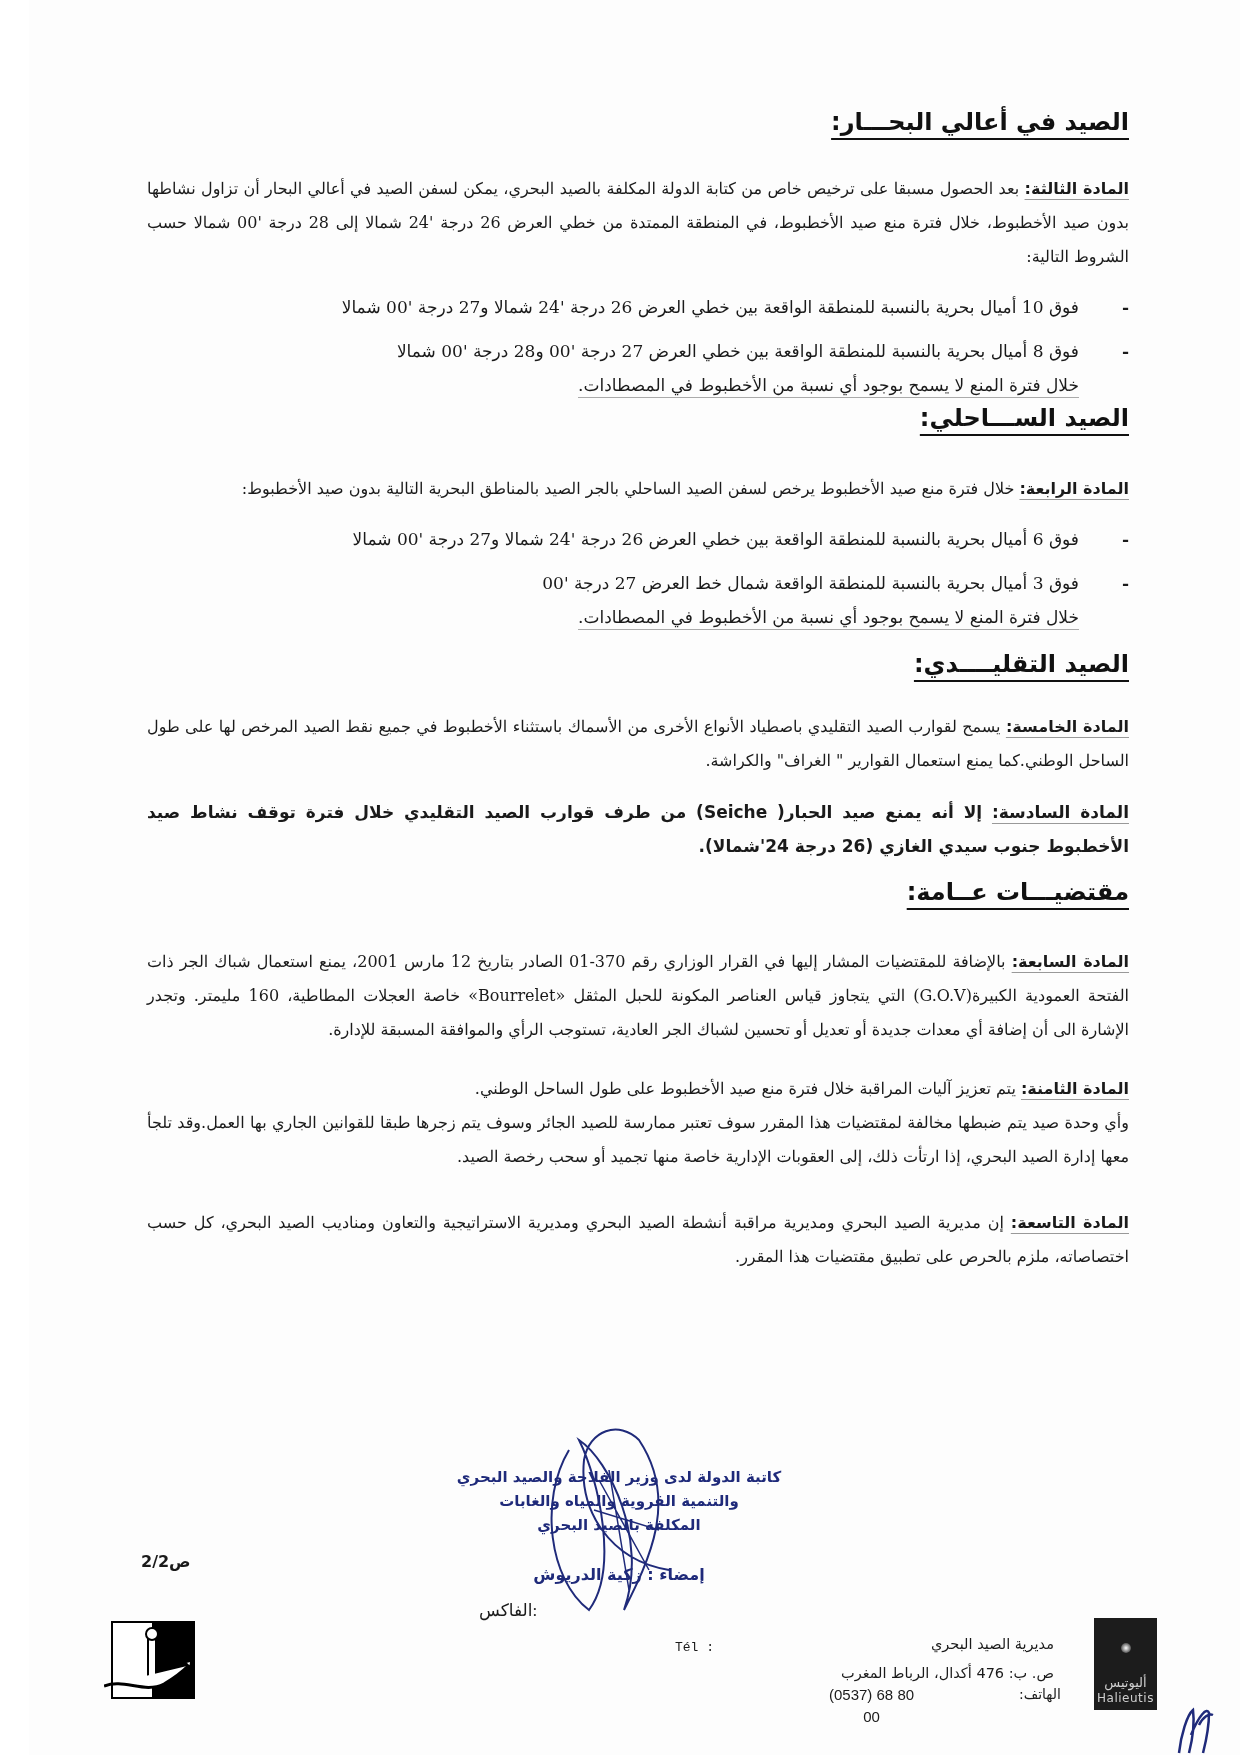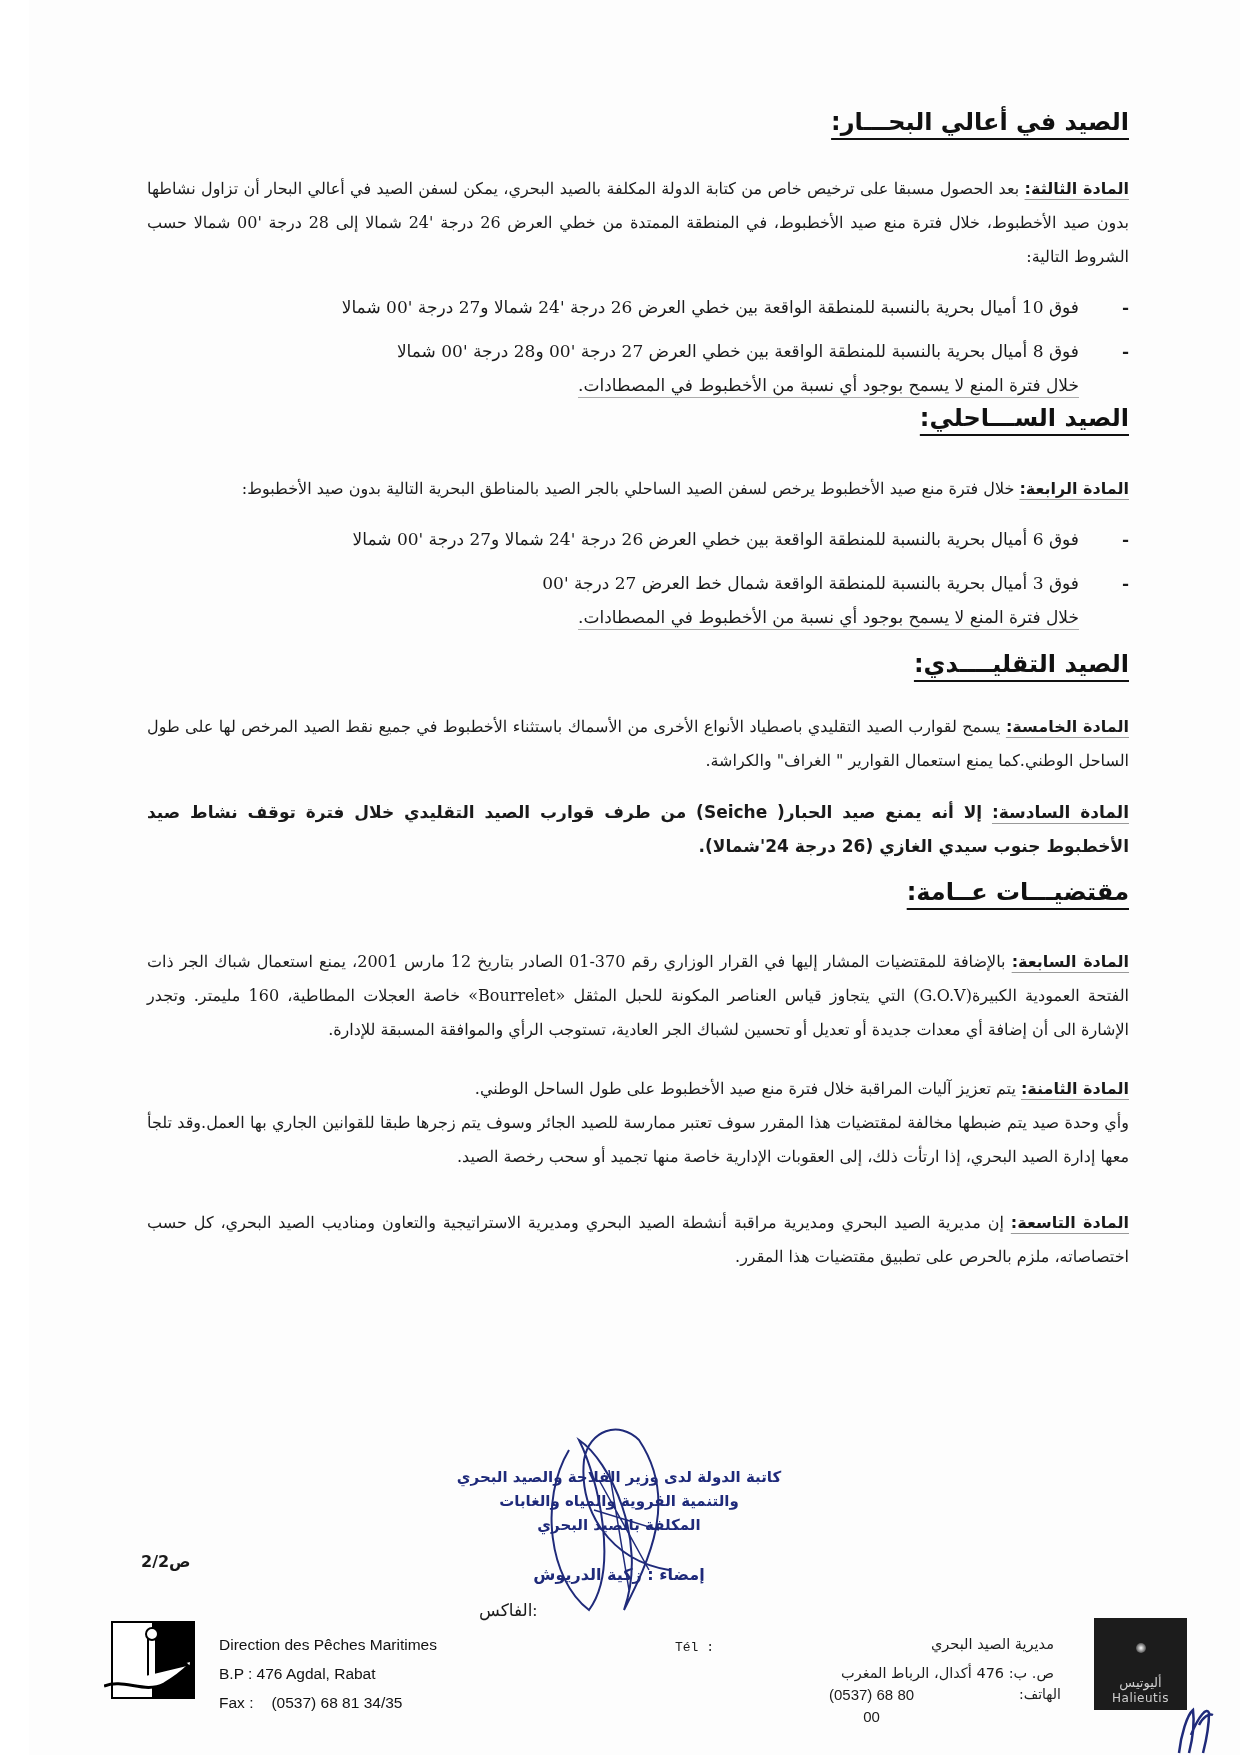--- a/index.html
+++ b/index.html
@@ -23,21 +23,21 @@
   .scribble { position: absolute; left: 500px; top: 1420px; width: 170px; height: 200px; pointer-events: none; }
   .page-number { position: absolute; left: 112px; top: 1552px; font-family: "DejaVu Sans", sans-serif; font-weight: bold; font-size: 16px; }
   .footer-left { position: absolute; left: 190px; top: 1630px; font-family: "Liberation Sans", sans-serif; font-size: 15.5px; line-height: 29px; color: #111; }
   .footer-left .fax-num { margin-left: 18px; }
   .fax-ar { position: absolute; left: 450px; top: 1600px; font-family: Liberation Serif, serif; font-size: 17px; }
   .tel-fr { position: absolute; left: 646px; top: 1640px; font-family: Liberation Mono, monospace; font-size: 13px; }
   .footer-right { position: absolute; right: 215px; top: 1630px; font-family: "DejaVu Sans", sans-serif; font-size: 14.5px; line-height: 29px; text-align: right; direction: rtl; }
   .tel-num { position: absolute; left: 800px; top: 1684px; font-family: "Liberation Sans", sans-serif; font-size: 15px; line-height: 22px; text-align: center; }
   .tel-ar { position: absolute; left: 990px; top: 1686px; font-family: "DejaVu Sans", sans-serif; font-size: 14px; direction: rtl; }
   .logo-left { position: absolute; left: 75px; top: 1620px; width: 92px; height: 80px; }
-  .logo-right { position: absolute; left: 1065px; top: 1618px; width: 93px; height: 92px; background: #1c1c1c; color: #cfcfcf;
+  .logo-right { position: absolute; left: 1065px; top: 1618px; width: 63px; height: 92px; background: #1c1c1c; color: #cfcfcf;
                 display: flex; flex-direction: column; align-items: center; justify-content: flex-end; padding-bottom: 4px; box-sizing: border-box; }
   .logo-right .glow { width: 10px; height: 10px; border-radius: 50%; background: radial-gradient(#ffffff, #555 70%, transparent); margin-bottom: 22px; }
   .logo-right .ar { font-family: "DejaVu Sans", sans-serif; font-size: 13px; line-height: 15px; }
   .logo-right .en { font-family: "DejaVu Sans", sans-serif; font-size: 12px; line-height: 16px; letter-spacing: 0.5px; }
   .initials { position: absolute; left: 1140px; top: 1705px; width: 60px; height: 50px; }
 </style>
 </head>
 <body>
 
 <div class="page">
@@ -104,25 +104,20 @@
   <div class="page-number">ص2/2</div>
 
   <svg class="logo-left" viewBox="0 0 92 80">
     <rect x="8" y="2" width="82" height="76" fill="#ffffff" stroke="#000" stroke-width="2"></rect>
     <rect x="48" y="2" width="42" height="76" fill="#000"></rect>
     <rect x="44" y="14" width="8" height="50" fill="#fff" stroke="#000" stroke-width="2"></rect>
     <circle cx="48" cy="14" r="6" fill="#fff" stroke="#000" stroke-width="2"></circle>
     <path d="M0,66 C20,58 40,74 60,64 C70,58 78,52 84,46 L80,42 L88,40 L86,50 L83,46" fill="#fff" stroke="#000" stroke-width="3"></path>
   </svg>
 
-  <div class="footer-left">
-    <div>Direction des Pêches Maritimes</div>
-    <div>B.P : 476 Agdal, Rabat</div>
-    <div><span>Fax :</span><span class="fax-num">(0537) 68 81 34/35</span></div>
-  </div>
   <div class="fax-ar">الفاكس:</div>
   <div class="tel-fr">Tél :</div>
 
   <div class="tel-num">
     <div>(0537) 68 80</div>
     <div>00</div>
   </div>
   <div class="tel-ar">الهاتف:</div>
 
   <div class="footer-right">

